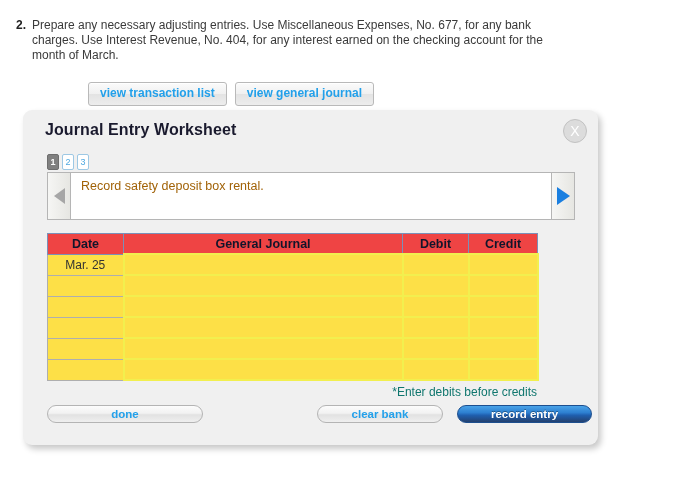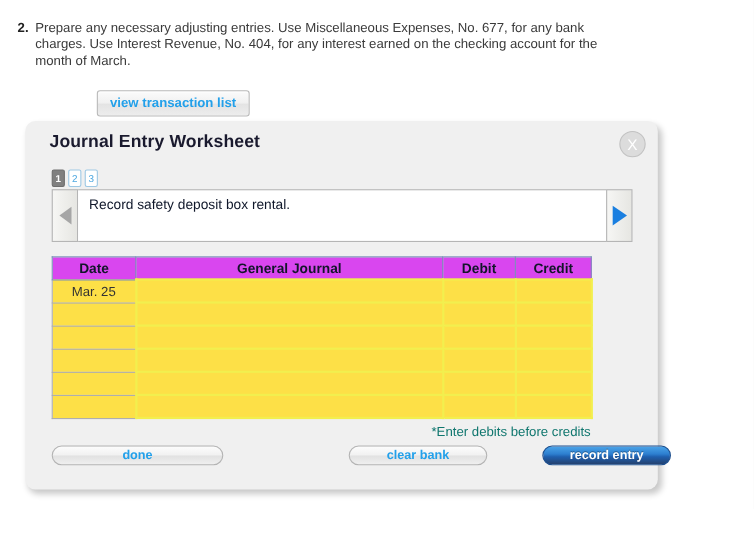--- a/index.html
+++ b/index.html
@@ -172,35 +172,35 @@
   }
   .prompt-box {
     flex: 1 1 auto;
     background: #ffffff;
     border: 1px solid #b5b5b5;
     border-left: none;
     border-right: none;
     box-sizing: border-box;
     padding: 6px 10px;
     font-size: 12.5px;
-    color: #0f172a;
+    color: #a16207;
     overflow: hidden;
   }
 
   
   .jtable {
     position: absolute;
     left: 24px;
     top: 123px;
     border-collapse: collapse;
     table-layout: fixed;
     width: 490px;
   }
   .jtable th {
-    background: #d946ef;
+    background: #ef4444;
     border: 1px solid #7b90b8;
     color: #12152a;
     font-size: 12.5px;
     font-weight: bold;
     height: 19px;
     padding: 0;
     text-align: center;
   }
   .jtable td {
     height: 21px;
@@ -249,46 +249,46 @@
     display: flex;
     align-items: center;
     justify-content: center;
     cursor: pointer;
     box-sizing: border-box;
   }
   #btn-done   { left: 24px;  top: 295px; width: 156px; }
   #btn-clear  { left: 294px; top: 295px; width: 126px; }
   #btn-record {
     position: absolute;
-    left: 434px; top: 295px; width: 117px; height: 18px;
+    left: 434px; top: 295px; width: 135px; height: 18px;
     border: 1px solid #1d4f8f;
     border-radius: 9px;
     background: linear-gradient(to bottom, #4aa3e8 0%, #2d7fd0 42%, #1f5fae 58%, #24416e 100%);
     color: #ffffff;
     font-size: 11.5px;
     font-weight: bold;
     display: flex;
     align-items: center;
     justify-content: center;
     cursor: pointer;
     box-sizing: border-box;
     text-shadow: 0 -1px 0 rgba(0,0,0,0.35);
-    margin-left: 36px;
   }
 </style>
 </head>
 <body>
 
 <div class="question">
   <div class="q-num">2.</div>
   <div class="q-text">Prepare any necessary adjusting entries. Use Miscellaneous Expenses, No. 677, for any bank charges. Use Interest Revenue, No. 404, for any interest earned on the checking account for the month of March.</div>
 </div>
 
 <div class="view-btn-row">
   <button class="view-btn">view transaction list</button>
+  <button class="view-btn">view general journal</button>
 </div>
 
 <div class="panel">
 
   <div class="panel-title">Journal Entry Worksheet</div>
 
   <div class="close-btn">X</div>
 
   <div class="pager">
     <div class="pager-tab active">1</div>

